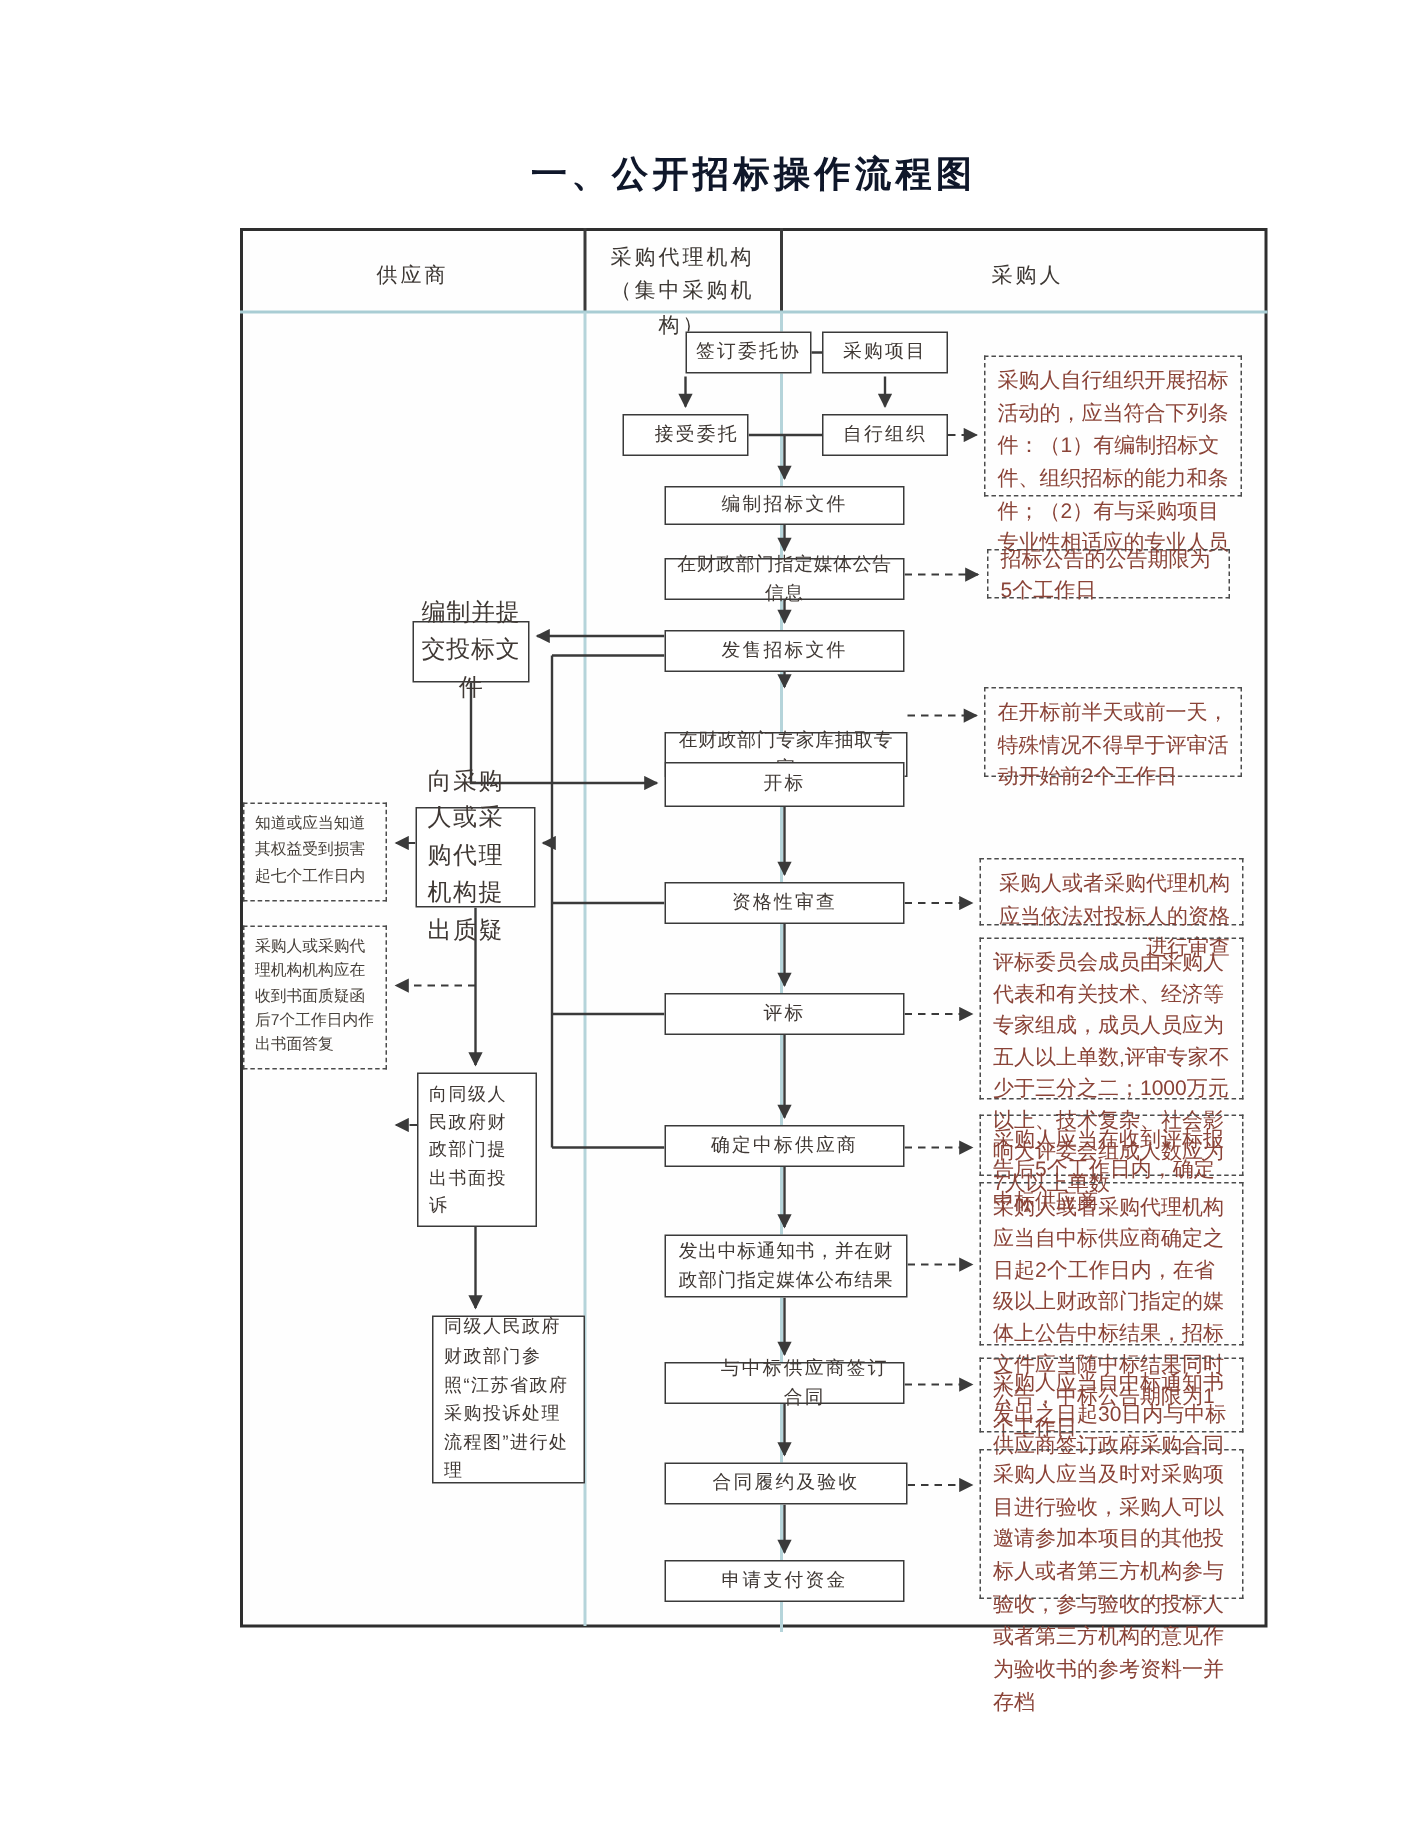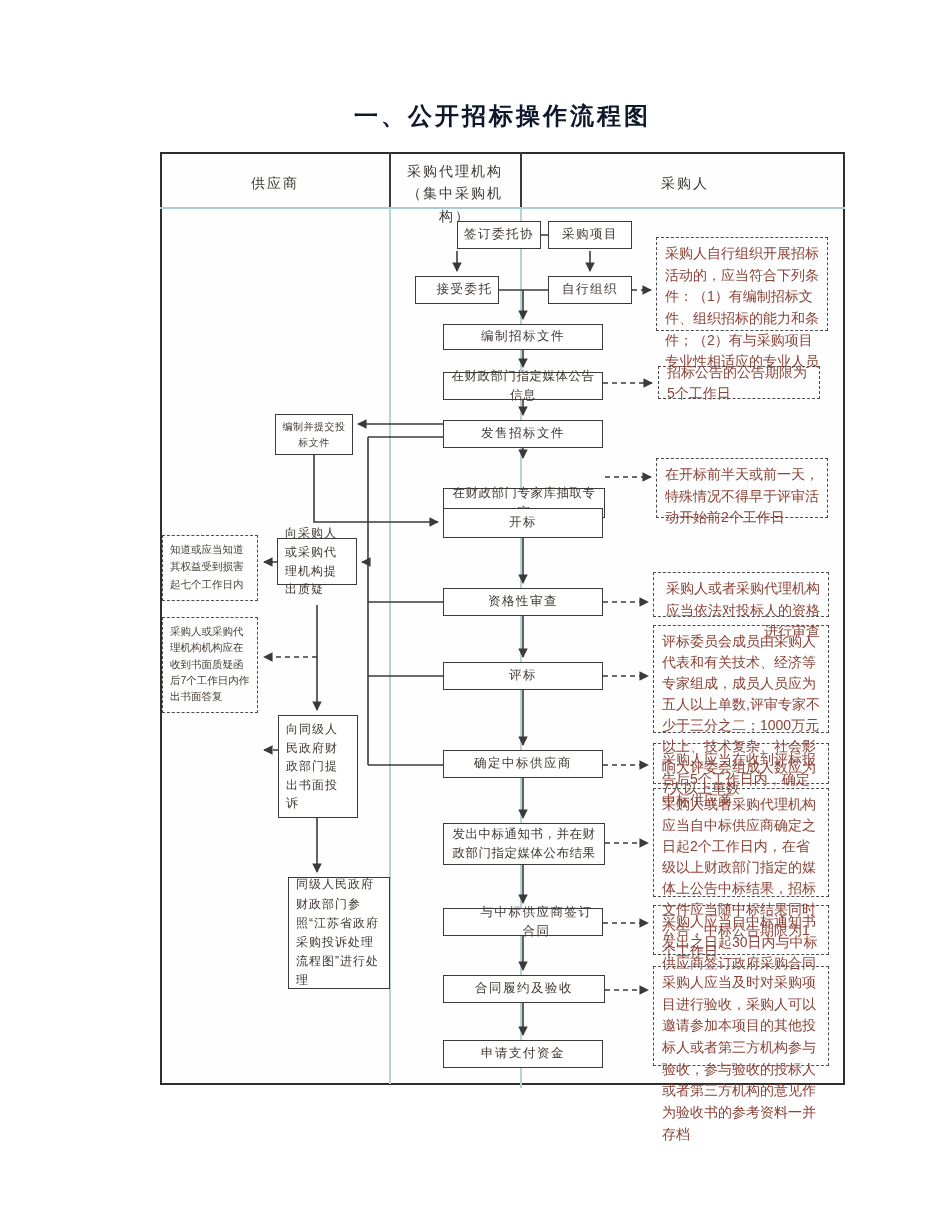--- a/index.html
+++ b/index.html
@@ -104,24 +104,24 @@
     </g>
   </svg>
 
   <div class="node" style="left:415px;top:221px;width:84px;height:28px;margin-left:42px;">签订委托协</div>
   <div class="node" style="left:548px;top:221px;width:84px;height:28px;">采购项目</div>
   <div class="node" style="left:415px;top:276px;width:84px;height:28px;padding-left:20px;">接受委托</div>
   <div class="node" style="left:548px;top:276px;width:84px;height:28px;">自行组织</div>
   <div class="node" style="left:443px;top:324px;width:160px;height:26px;">编制招标文件</div>
   <div class="node" style="left:443px;top:372px;width:160px;height:28px;letter-spacing:0.5px;">在财政部门指定媒体公告信息</div>
   <div class="node" style="left:443px;top:420px;width:160px;height:28px;">发售招标文件</div>
-  <div class="node" style="left:275px;top:414px;width:78px;height:41px;font-size:10px;letter-spacing:0.5px;text-align:center;">编制并提交投标文件</div>
+  <div class="node" style="left:275px;top:414px;width:78px;height:41px;font-size:16px;letter-spacing:0.5px;text-align:center;">编制并提交投标文件</div>
   <div class="node" style="left:443px;top:488px;width:162px;height:30px;letter-spacing:0.5px;">在财政部门专家库抽取专家</div>
   <div class="node" style="left:443px;top:508px;width:160px;height:30px;">开标</div>
-  <div class="node left-align" style="left:277px;top:538px;width:80px;height:47px;font-size:12px;letter-spacing:1px;">向采购人或采购代理机构提出质疑</div>
+  <div class="node left-align" style="left:277px;top:538px;width:80px;height:67px;font-size:16px;letter-spacing:1px;">向采购人或采购代理机构提出质疑</div>
   <div class="node" style="left:443px;top:588px;width:160px;height:28px;">资格性审查</div>
   <div class="node" style="left:443px;top:662px;width:160px;height:28px;">评标</div>
   <div class="node left-align" style="left:278px;top:715px;width:80px;height:103px;font-size:12px;letter-spacing:1px;">向同级人民政府财政部门提出书面投诉</div>
   <div class="node" style="left:443px;top:750px;width:160px;height:28px;">确定中标供应商</div>
   <div class="node left-align" style="left:288px;top:877px;width:102px;height:112px;font-size:12px;letter-spacing:1px;line-height:1.6;">同级人民政府财政部门参照“江苏省政府采购投诉处理流程图”进行处理</div>
   <div class="node" style="left:443px;top:823px;width:162px;height:42px;letter-spacing:0.5px;">发出中标通知书，并在财政部门指定媒体公布结果</div>
   <div class="node" style="left:443px;top:908px;width:160px;height:28px;padding-left:32px;">与中标供应商签订合同</div>
   <div class="node" style="left:443px;top:975px;width:162px;height:28px;">合同履约及验收</div>
   <div class="node" style="left:443px;top:1040px;width:160px;height:28px;">申请支付资金</div>
 

